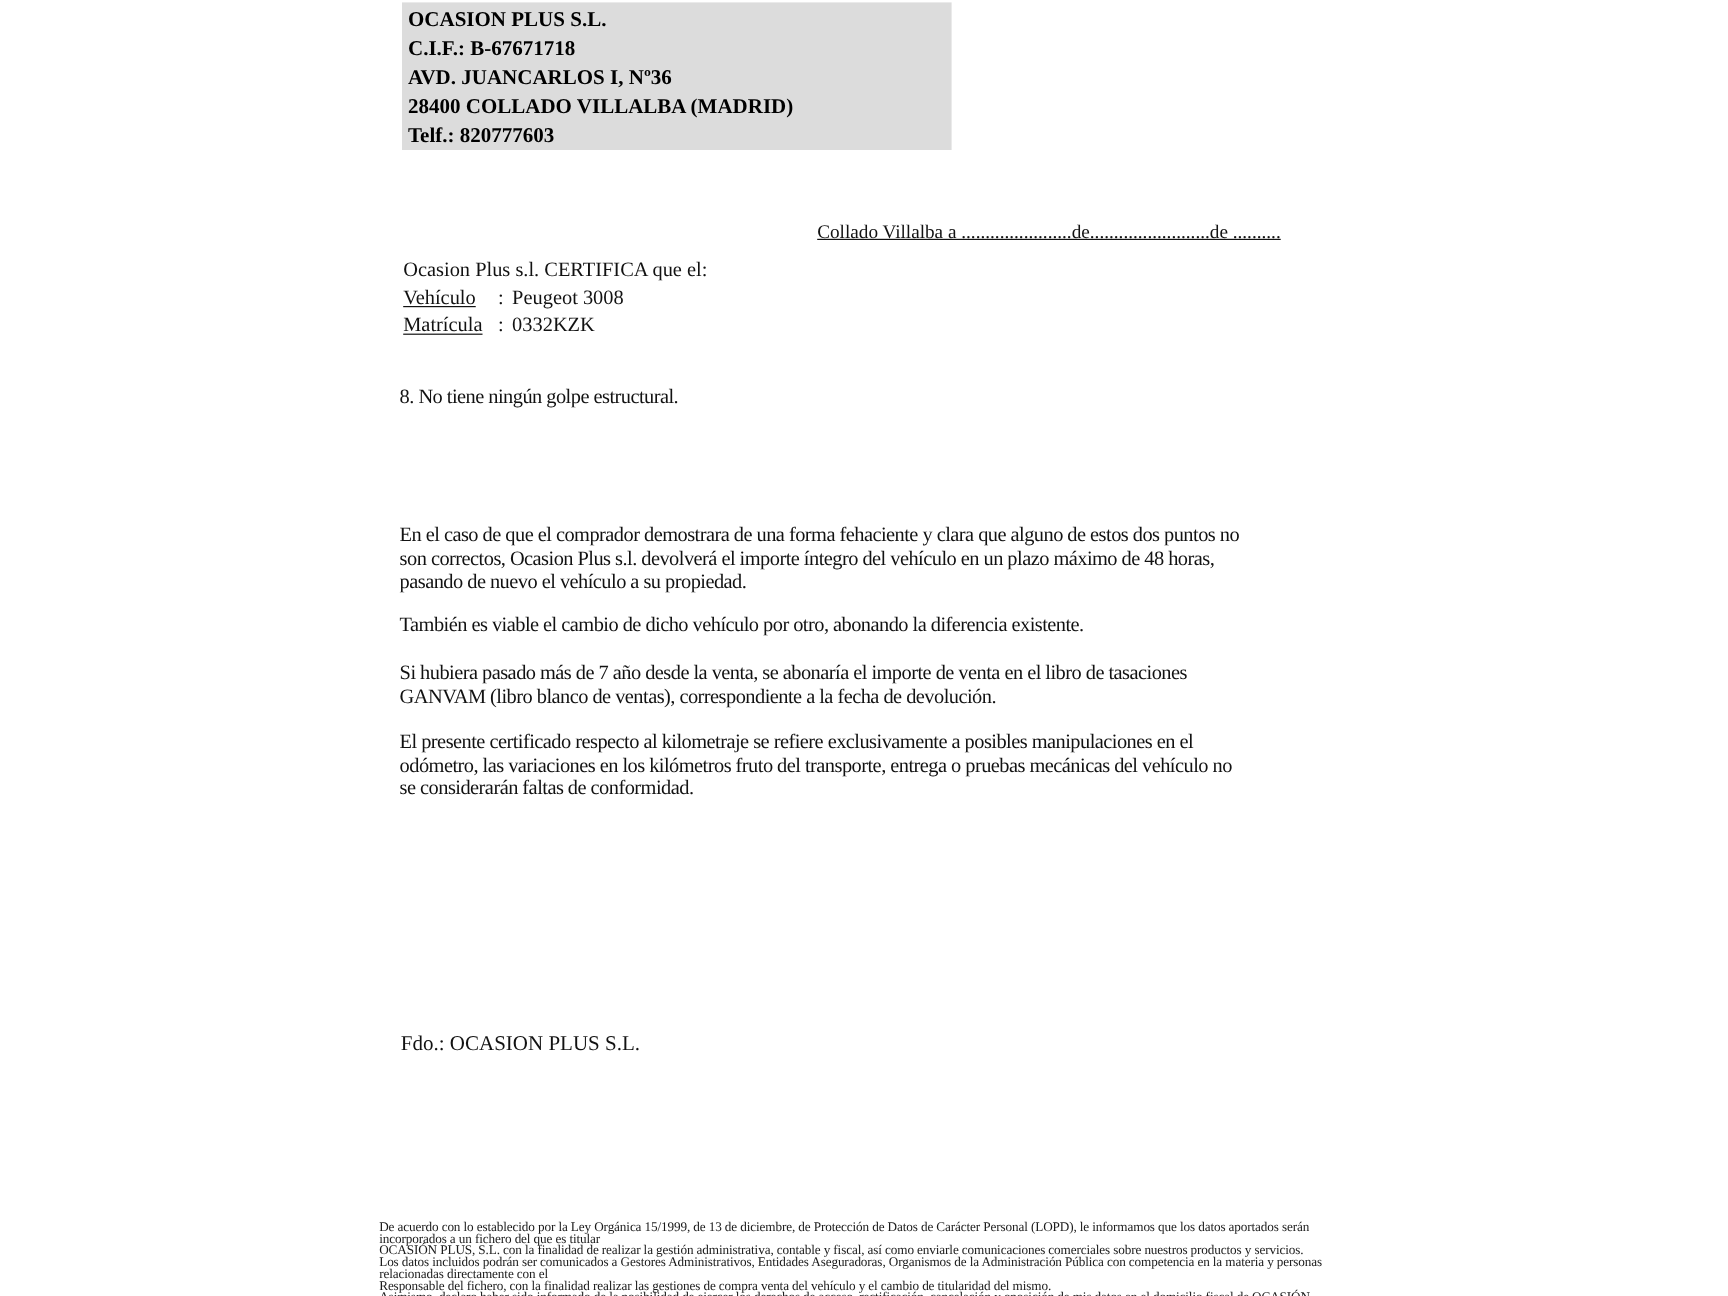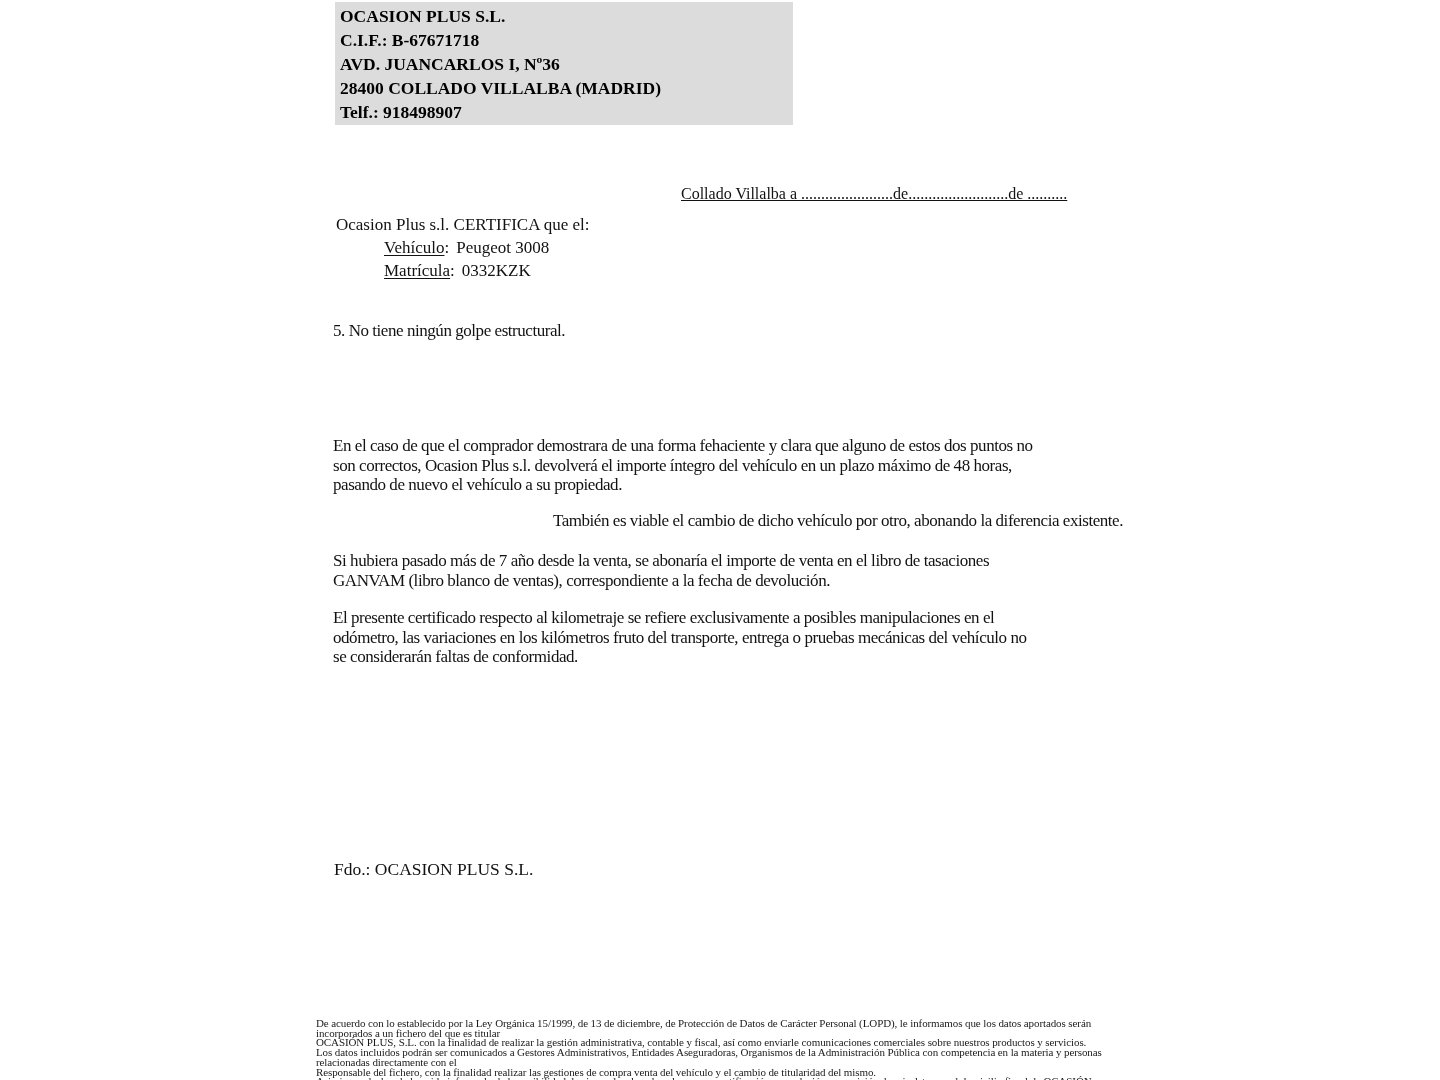--- a/index.html
+++ b/index.html
@@ -54,41 +54,40 @@
     line-height: 23px;
   }
   .field-row { white-space: nowrap; }
   .field-label {
     display: inline-block;
     min-width: 79px;
   }
   .field-label .u {
     text-decoration: underline;
     text-underline-offset: 2px;
-    margin-left: 48px;
   }
   .field-sep { display: inline-block; margin-right: 7px; }
 
   
   .cond {
     font-size: 17px;
     letter-spacing: -0.45px;
     line-height: 19.5px;
   }
   .point-1 { position: absolute; left: 333px; top: 321px; white-space: nowrap; }
   .point-2 { position: absolute; left: 333px; top: 359px; white-space: nowrap; }
 
   .para {
     position: absolute;
     left: 333px;
     width: 790px;
     white-space: pre-line;
   }
   .para-1 { top: 436px; }
-  .para-2 { top: 511px; text-align: right; }
+  .para-2 { top: 511px; }
   .para-3 { top: 551px; }
   .para-4 { top: 608px; }
 
   
   .signature {
     position: absolute;
     left: 334px; top: 859px;
     font-size: 17.5px;
     white-space: nowrap;
   }
@@ -108,36 +107,36 @@
 </head>
 <body>
 
 <div class="page">
 
   <div class="header-box">
     <div class="hline">OCASION PLUS S.L.</div>
     <div class="hline">C.I.F.: B-67671718</div>
     <div class="hline">AVD. JUANCARLOS I, Nº36</div>
     <div class="hline">28400 COLLADO VILLALBA (MADRID)</div>
-    <div class="hline">Telf.: 918498907</div>
+    <div class="hline">Telf.: 820777603</div>
   </div>
 
   <div class="date-line">Collado Villalba a .......................de.........................de ..........</div>
 
   <div class="certify">
     <div>Ocasion Plus s.l. CERTIFICA que el:</div>
     <div class="field-row">
       <span class="field-label"><span class="u">Vehículo</span></span><span class="field-sep">:</span><span>Peugeot 3008</span>
     </div>
     <div class="field-row">
       <span class="field-label"><span class="u">Matrícula</span></span><span class="field-sep">:</span><span>0332KZK</span>
     </div>
   </div>
 
-  <div class="point-1 cond">5. No tiene ningún golpe estructural.</div>
+  <div class="point-1 cond">8. No tiene ningún golpe estructural.</div>
 
   <div class="para para-1 cond">En el caso de que el comprador demostrara de una forma fehaciente y clara que alguno de estos dos puntos no
 son correctos, Ocasion Plus s.l. devolverá el importe íntegro del vehículo en un plazo máximo de 48 horas,
 pasando de nuevo el vehículo a su propiedad.</div>
   <div class="para para-2 cond">También es viable el cambio de dicho vehículo por otro, abonando la diferencia existente.</div>
   <div class="para para-3 cond">Si hubiera pasado más de 7 año desde la venta, se abonaría el importe de venta en el libro de tasaciones
 GANVAM (libro blanco de ventas), correspondiente a la fecha de devolución.</div>
   <div class="para para-4 cond">El presente certificado respecto al kilometraje se refiere exclusivamente a posibles manipulaciones en el
 odómetro, las variaciones en los kilómetros fruto del transporte, entrega o pruebas mecánicas del vehículo no
 se considerarán faltas de conformidad.</div>

